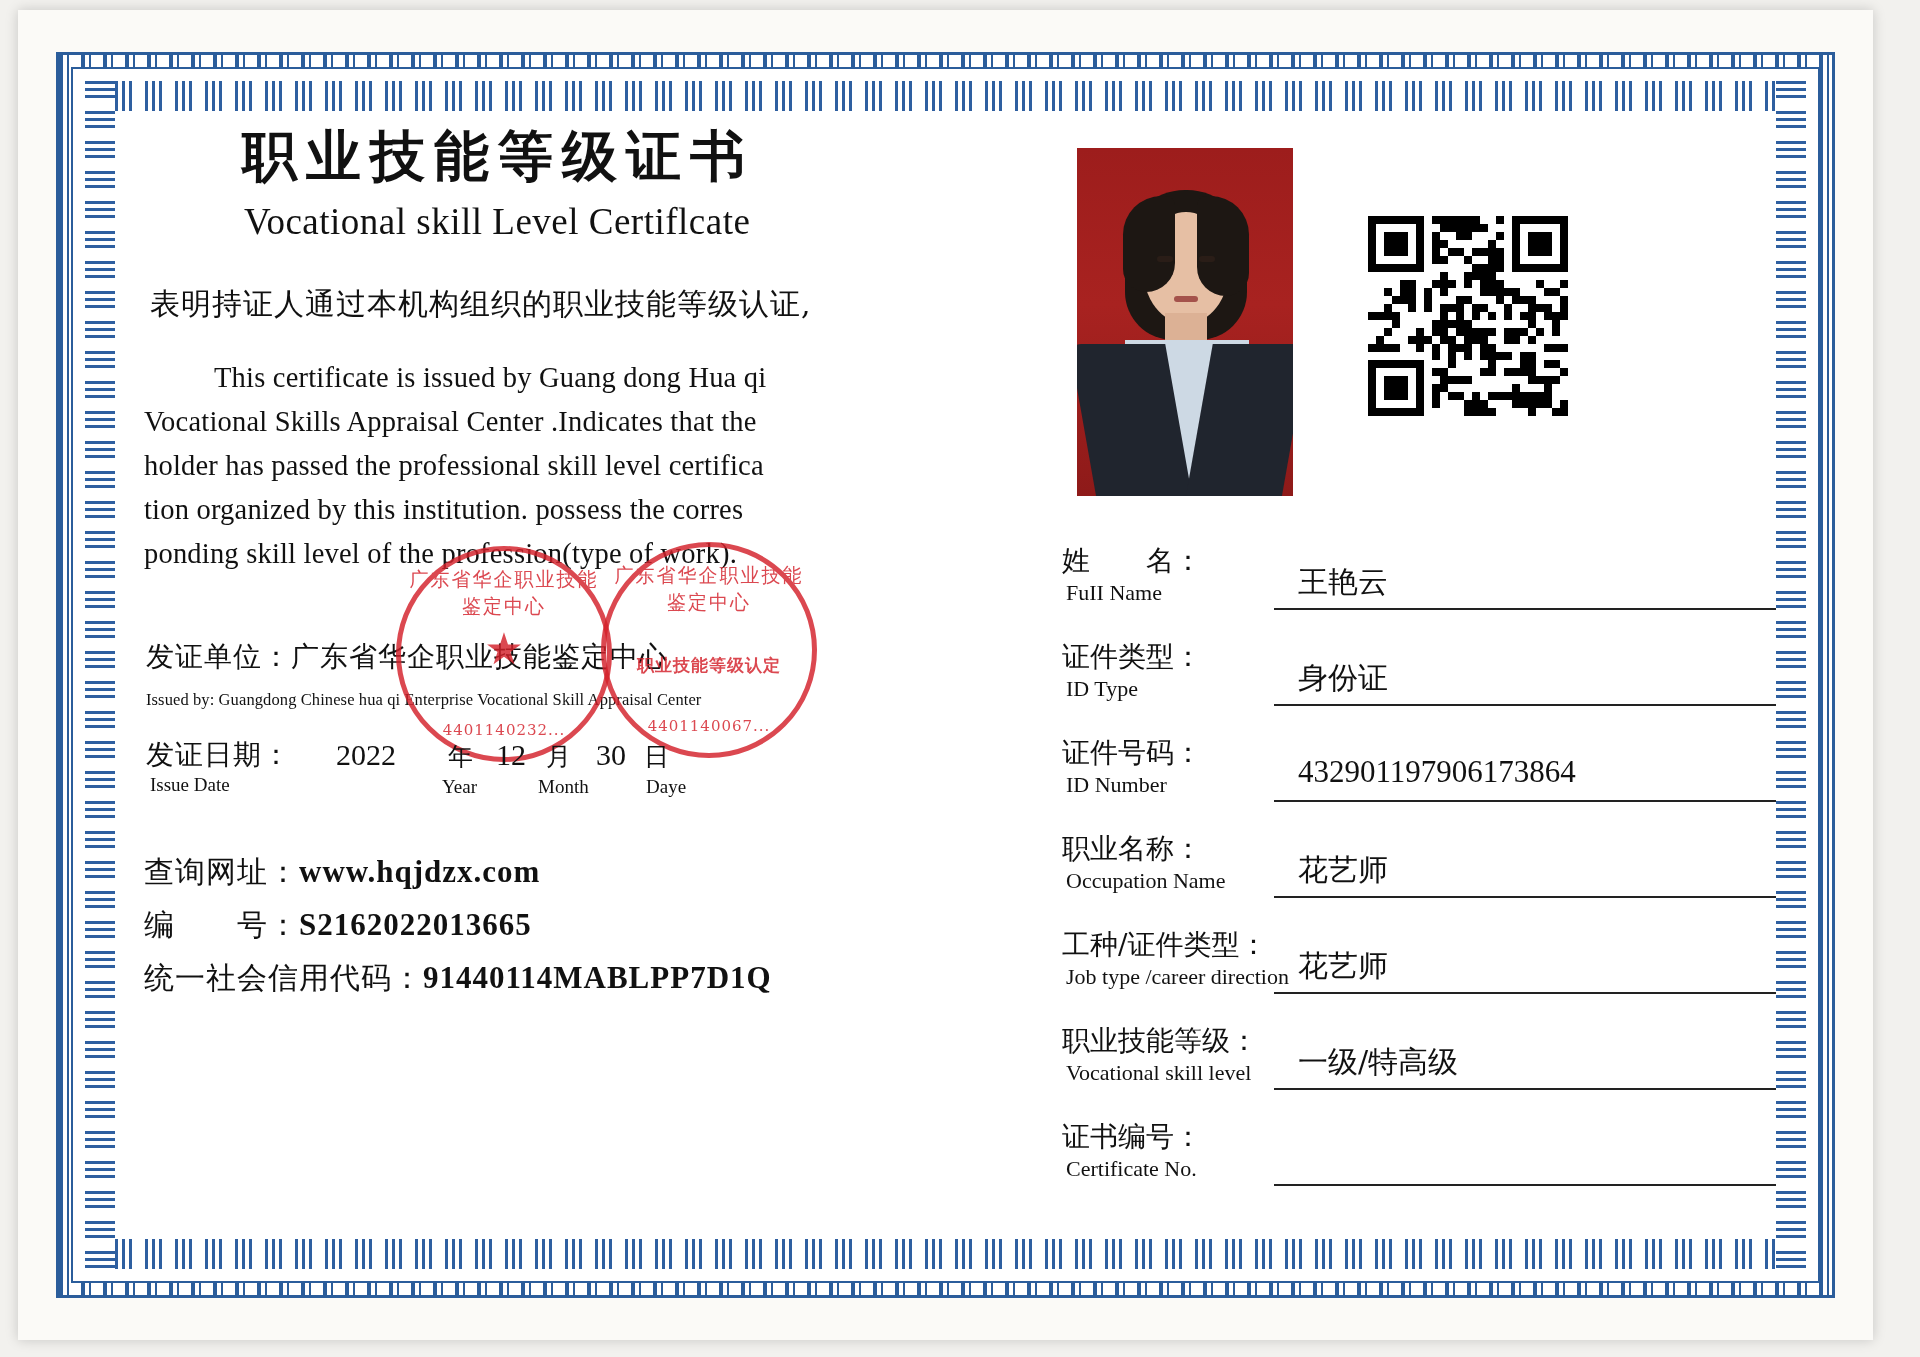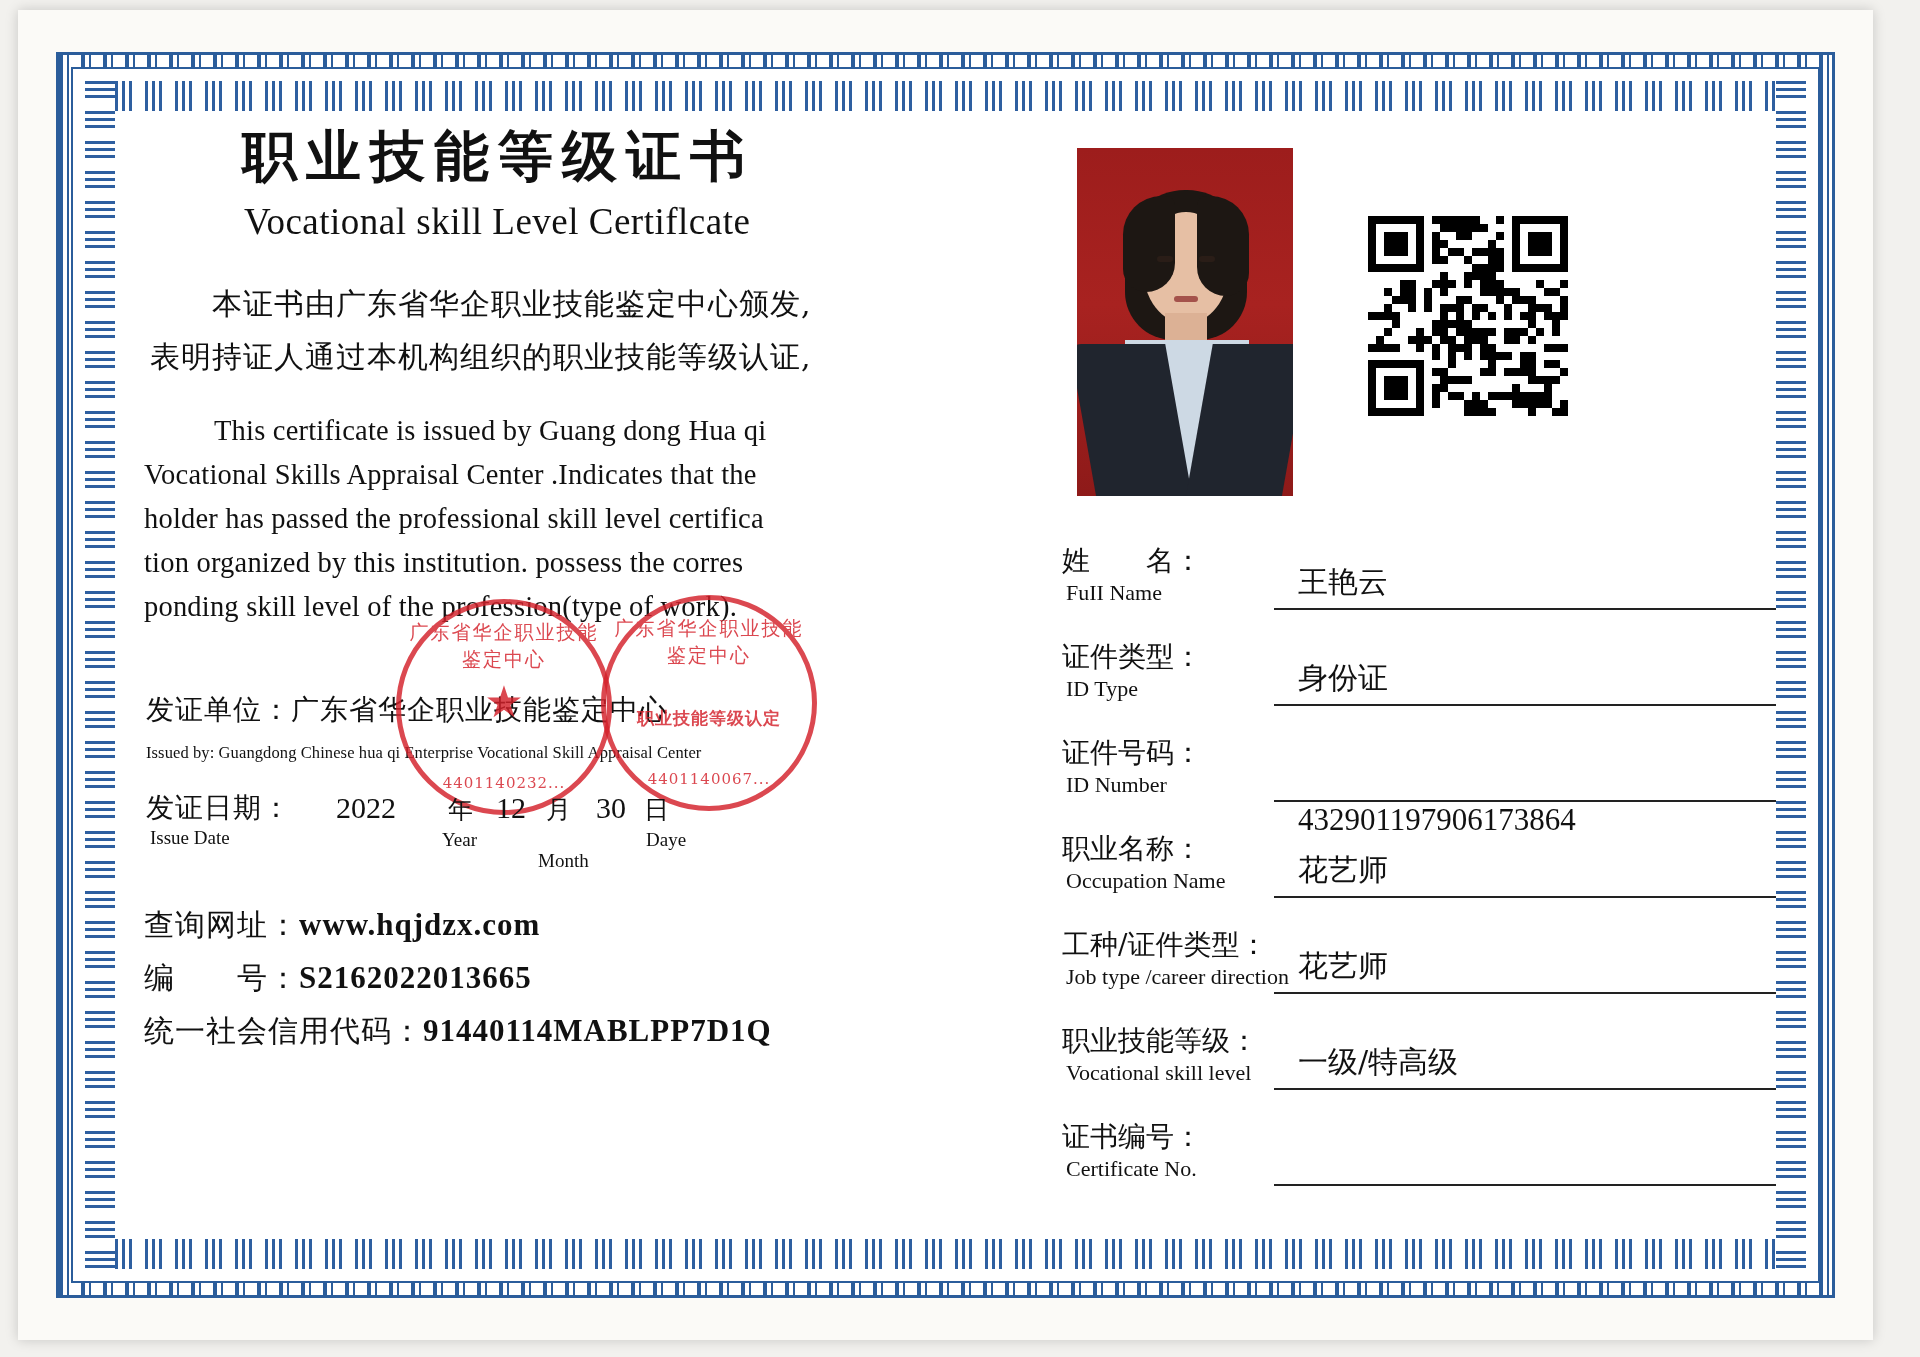--- a/index.html
+++ b/index.html
@@ -184,21 +184,21 @@
     font-family: "Liberation Serif", serif;
     font-size: 19px; color: #111;
   }
   .date-year  { position: absolute; left: 190px; top: 2px; font-size: 30px; font-family:"Liberation Serif",serif; color:#111; }
   .date-ch-y  { position: absolute; left: 302px; top: 4px; font-size: 25px; font-family:"DejaVu Serif",serif; color:#111; }
   .date-month { position: absolute; left: 350px; top: 2px; font-size: 30px; font-family:"Liberation Serif",serif; color:#111; }
   .date-ch-m  { position: absolute; left: 400px; top: 4px; font-size: 25px; font-family:"DejaVu Serif",serif; color:#111; }
   .date-day   { position: absolute; left: 450px; top: 2px; font-size: 30px; font-family:"Liberation Serif",serif; color:#111; }
   .date-ch-d  { position: absolute; left: 498px; top: 4px; font-size: 25px; font-family:"DejaVu Serif",serif; color:#111; }
   .date-en-year  { position: absolute; left: 296px; top: 40px; font-size: 19px; font-family:"Liberation Serif",serif; color:#111; }
-  .date-en-month { position: absolute; left: 392px; top: 40px; font-size: 19px; font-family:"Liberation Serif",serif; color:#111;margin-top:21px; }
+  .date-en-month { position: absolute; left: 392px; top: 40px; font-size: 19px; font-family:"Liberation Serif",serif; color:#111; }
   .date-en-day   { position: absolute; left: 500px; top: 40px; font-size: 19px; font-family:"Liberation Serif",serif; color:#111; }
 
   .bottom-info {
     margin-top: 44px;
     margin-left: 22px;
   }
   .bi-row {
     font-family: "DejaVu Serif", serif;
     font-size: 30px;
     color: #111;
@@ -378,21 +378,20 @@
     left: 236px;
     top: 22px;
     font-family: "DejaVu Serif", serif;
     font-size: 30px;
     color: #111;
     white-space: nowrap;
   }
   .f-value.num {
     font-family: "Liberation Serif", serif;
     font-size: 31px;
-    margin-top: 48px;
   }
 </style>
 </head>
 <body>
 
 <div class="page">
   <div class="paper">
 
     <div class="frame-outer">
       <div class="frame-inner-band"></div>
@@ -403,21 +402,20 @@
     </div>
 
     <div class="content">
 
       <div class="left-col">
 
         <div class="title-cn">职业技能等级证书</div>
         <div class="title-en">Vocational skill Level  Certiflcate</div>
 
         <div class="para-cn">
-          <div><span class="indent">本证书由广东省华企职业技能鉴定中心颁发,</span></div>
           <div>表明持证人通过本机构组织的职业技能等级认证,</div>
         </div>
 
         <div class="para-en">
           <div><span class="indent">This certificate is issued by Guang dong Hua qi</span></div>
           <div>Vocational Skills Appraisal Center .Indicates that the</div>
           <div>holder has passed the professional skill level certifica</div>
           <div>tion organized by this institution. possess the corres</div>
           <div>ponding  skill level of the profession(type of  work).</div>
         </div>

